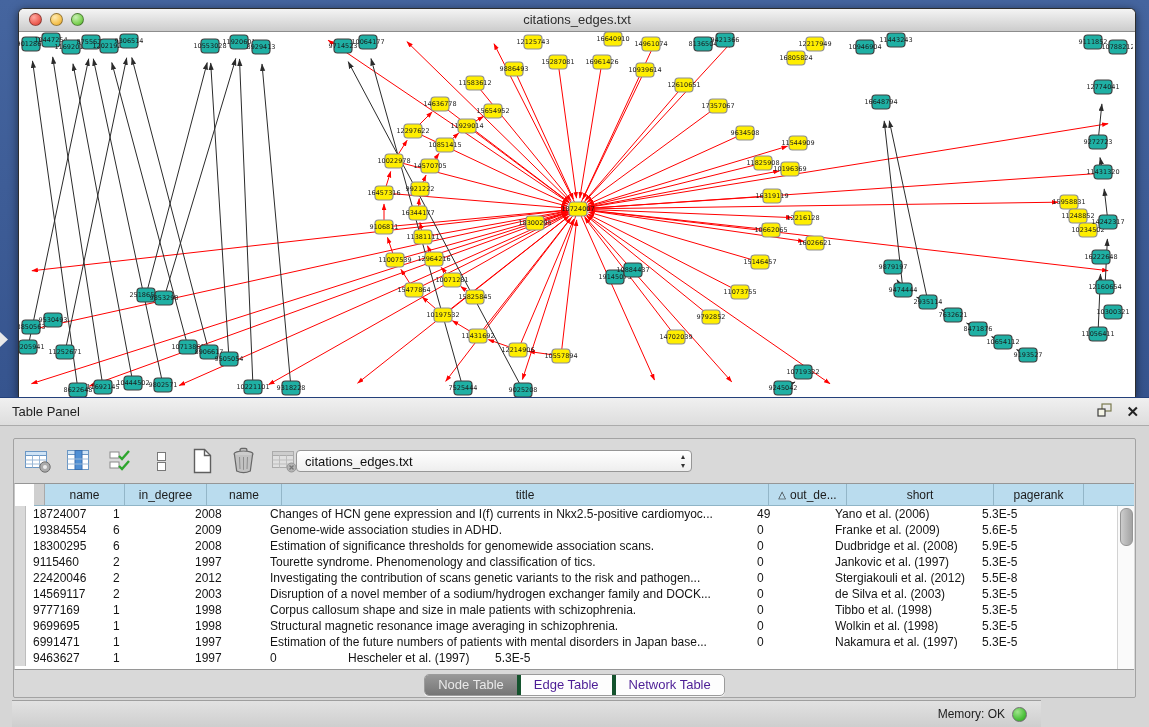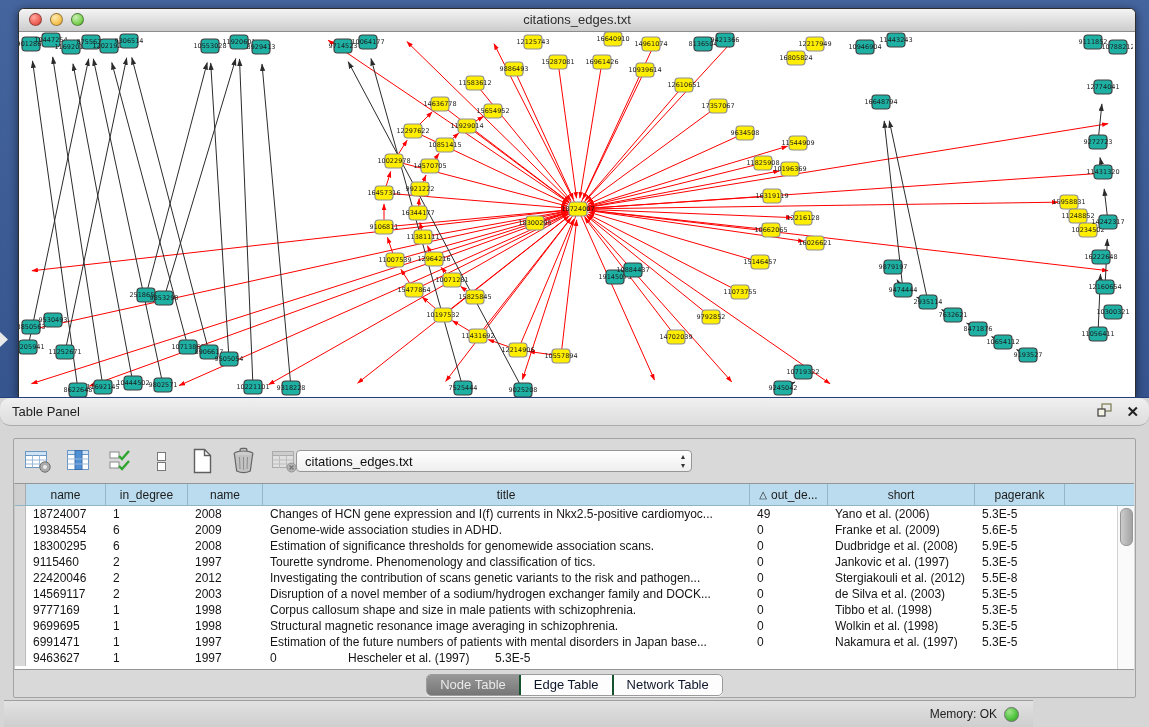--- a/index.html
+++ b/index.html
@@ -21,59 +21,59 @@
   .lights{position:absolute;left:10px;top:4px;display:flex;gap:8px;}
   .light{width:13px;height:13px;border-radius:50%;border:1px solid rgba(0,0,0,.4);box-sizing:border-box;}
   .light.red{background:radial-gradient(circle at 35% 30%,#ffa79e,#ee6257 60%,#cf3a2d);}
   .light.yellow{background:radial-gradient(circle at 35% 30%,#ffeab0,#f6c455 60%,#dd9f27);}
   .light.green{background:radial-gradient(circle at 35% 30%,#c9f0b4,#7fd356 60%,#4fa42a);}
   .graph-canvas{position:absolute;left:0px;top:23px;width:1114px;height:365px;background:#fff;overflow:hidden;}
   .graph-canvas svg text{font-family:"DejaVu Sans",sans-serif;}
 
   
   .table-panel{position:absolute;left:0;top:397px;width:1149px;height:303px;background:#d6d6d6;border-top:1px solid #23407a;}
-  .panel-titlebar{height:27px;background:linear-gradient(#f0f0f0,#dddddd);border-bottom:1px solid #ababab;position:relative;border-radius:10px;}
+  .panel-titlebar{height:27px;background:linear-gradient(#f0f0f0,#dddddd);border-bottom:1px solid #ababab;position:relative;}
   .panel-title{position:absolute;left:12px;top:0;line-height:27px;font-size:13px;color:#1f1f1f;}
   .panel-controls{position:absolute;right:10px;top:0;height:27px;display:flex;align-items:center;gap:13px;}
   .close-glyph{font-size:15px;font-weight:bold;color:#222;line-height:15px;}
 
   .panel-content{position:absolute;left:13px;top:40px;width:1121px;height:258px;border:1px solid #a3a3a3;
     border-radius:2px;background:#d9d9d9;box-sizing:content-box;}
   .toolbar{position:absolute;left:8px;top:4px;height:36px;display:flex;align-items:center;gap:9px;}
   .tool-btn{width:32px;height:32px;display:flex;align-items:center;justify-content:center;}
   .fx-glyph{font-family:"Liberation Serif",serif;font-style:italic;font-size:16px;color:#1b1b1b;}
   .fx-glyph .paren{font-size:11px;}
   .table-select{width:378px;height:20px;margin-left:12px;background:linear-gradient(#ffffff,#eeeeee);
     border:1px solid #969696;border-radius:4px;display:flex;align-items:center;padding:0 8px;font-size:13px;color:#111;
     position:relative;}
   .stepper{position:absolute;right:6px;top:1px;display:flex;flex-direction:column;line-height:9px;font-size:8px;color:#333;}
 
   .table-wrap{position:absolute;left:0px;top:44px;width:1119px;height:185px;background:#fff;
     border-top:1px solid #969696;border-bottom:1px solid #969696;border-left:1px solid #c7c7c7;overflow:hidden;margin-left:0;}
-  .thead{display:flex;height:22px;background:#badcee;border-bottom:1px solid #8fb4c6;box-sizing:border-box;}
+  .thead{display:flex;height:22px;background:#badcee;border-bottom:1px solid #8fb4c6;box-sizing:border-box;margin-left:19px;}
   .th{display:flex;align-items:center;justify-content:center;font-size:12px;color:#1c1c1c;
     border-right:1px solid #93b6c8;box-sizing:border-box;white-space:nowrap;overflow:hidden;}
   .th .sort-tri{font-size:10px;margin-right:4px;color:#222;}
   .th-margin{width:11px;background:#cfcfcf;border-right:1px solid #a9a9a9;box-sizing:border-box;}
   .tr{display:flex;height:16px;}
   .td{font-size:12px;color:#141414;line-height:16px;white-space:nowrap;overflow:hidden;box-sizing:border-box;padding-left:7px;}
   .td-margin{width:11px;background:#d9d9d9;border-right:1px solid #bdbdbd;box-sizing:border-box;}
   .vscroll{position:absolute;right:0;top:22px;bottom:0;width:17px;background:#fafafa;border-left:1px solid #d2d2d2;box-sizing:border-box;}
   .vthumb{position:absolute;left:2px;top:2px;width:11px;height:36px;border-radius:6px;
     background:linear-gradient(90deg,#cdcdcd,#a2a2a2);border:1px solid #949494;}
 
   .tabs{position:absolute;left:0;right:0;top:234px;height:24px;display:flex;justify-content:center;align-items:center;}
   .tab-group{display:flex;border:1px solid #9b9b9b;border-radius:5px;overflow:hidden;background:#fdfdfd;
     box-shadow:0 1px 0 rgba(255,255,255,.7);}
-  .tab{padding:0 13px;line-height:20px;font-size:13px;color:#0f172a;border-left:2px solid #14532d;}
+  .tab{padding:0 13px;line-height:20px;font-size:13px;color:#4c1d95;border-left:4px solid #14532d;}
   .tab:first-child{border-left:none;}
   .tab.selected{background:linear-gradient(#989898,#767676);color:#e9e9e9;border-left:none;}
 
   
-  .statusbar{position:absolute;left:4px;top:700px;width:1029px;height:27px;
+  .statusbar{position:absolute;left:12px;top:700px;width:1029px;height:27px;
     background:linear-gradient(#e2e2e2,#cecece);border-top:1px solid #9e9e9e;box-sizing:border-box;}
   .memory-label{position:absolute;right:36px;top:0;line-height:26px;font-size:12px;color:#1d1d1d;}
   .memory-dot{position:absolute;right:14px;top:6px;width:15px;height:15px;border-radius:50%;
     background:radial-gradient(circle at 35% 30%,#9fe48b,#4cc13b 60%,#2f9c21);border:1px solid #6f6f6f;box-sizing:border-box;}
 </style>
 </head>
 <body>
 
 <div class="screen">
 

